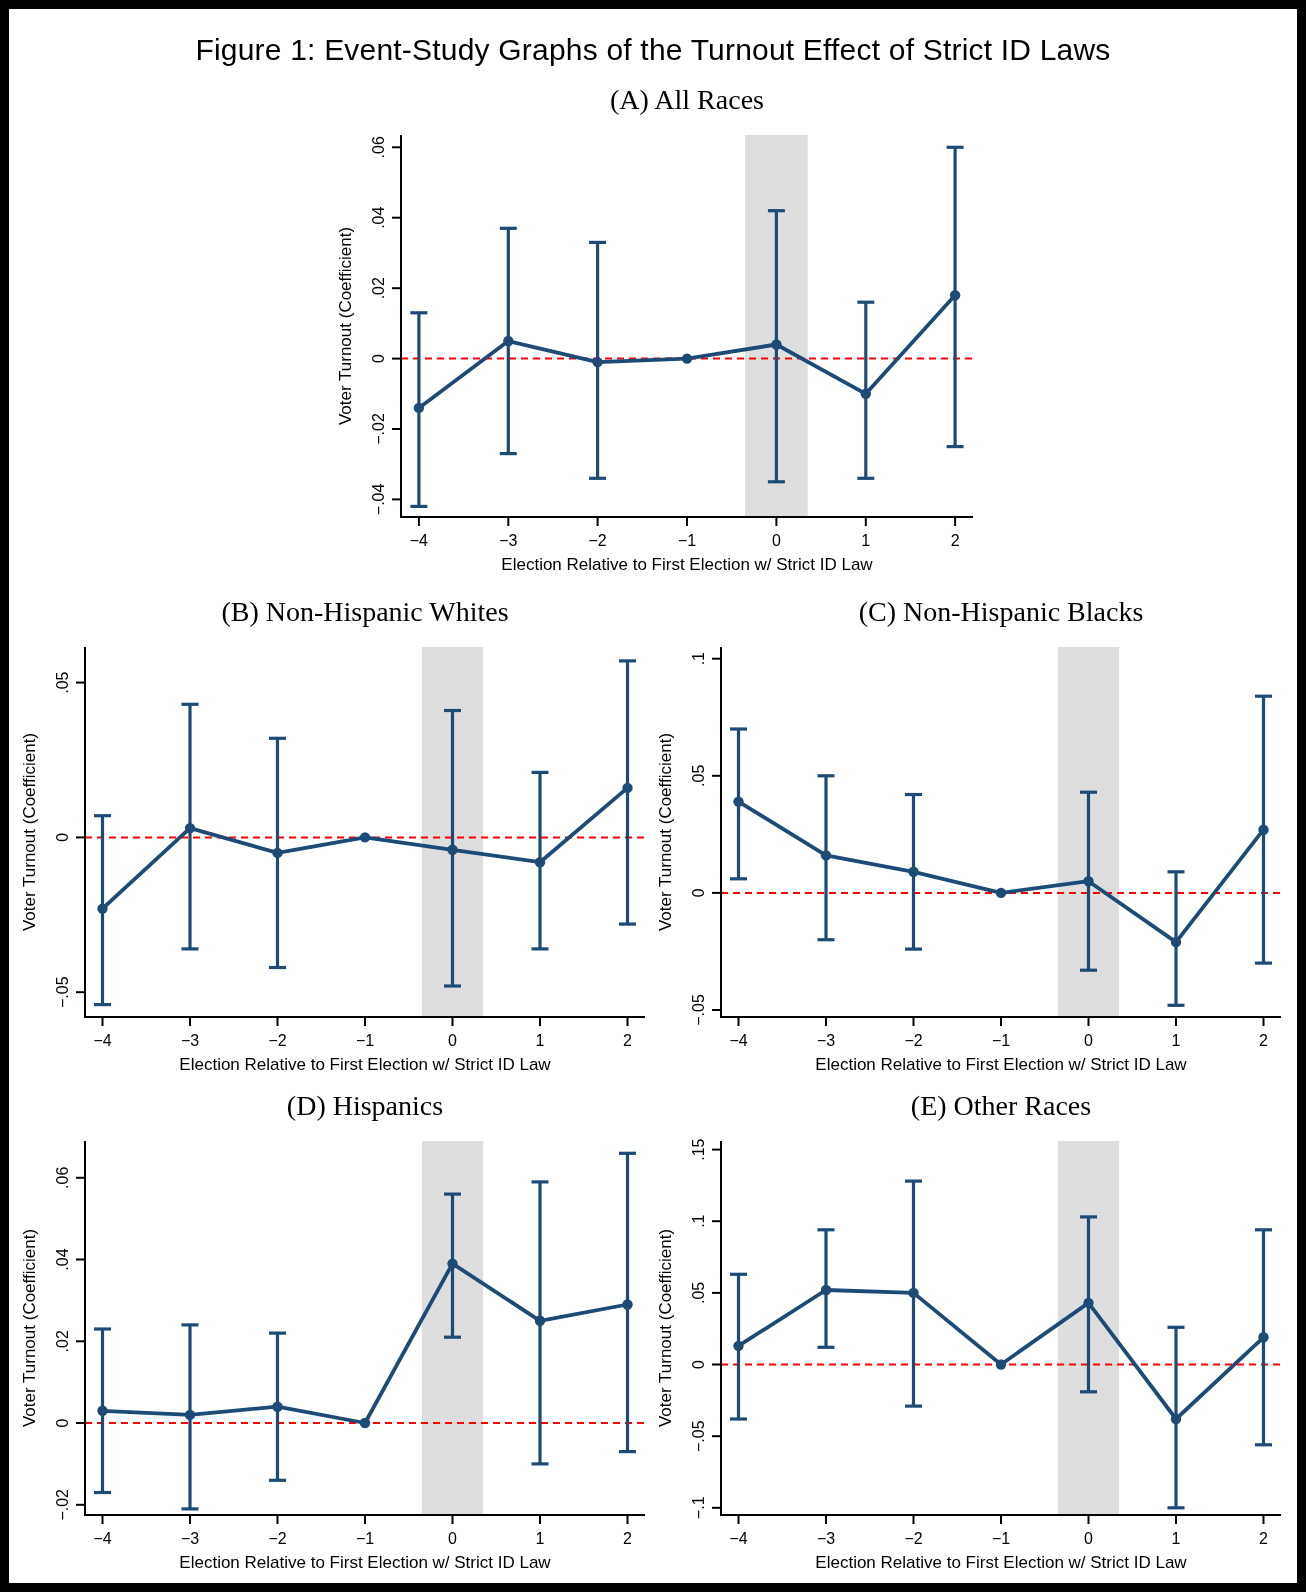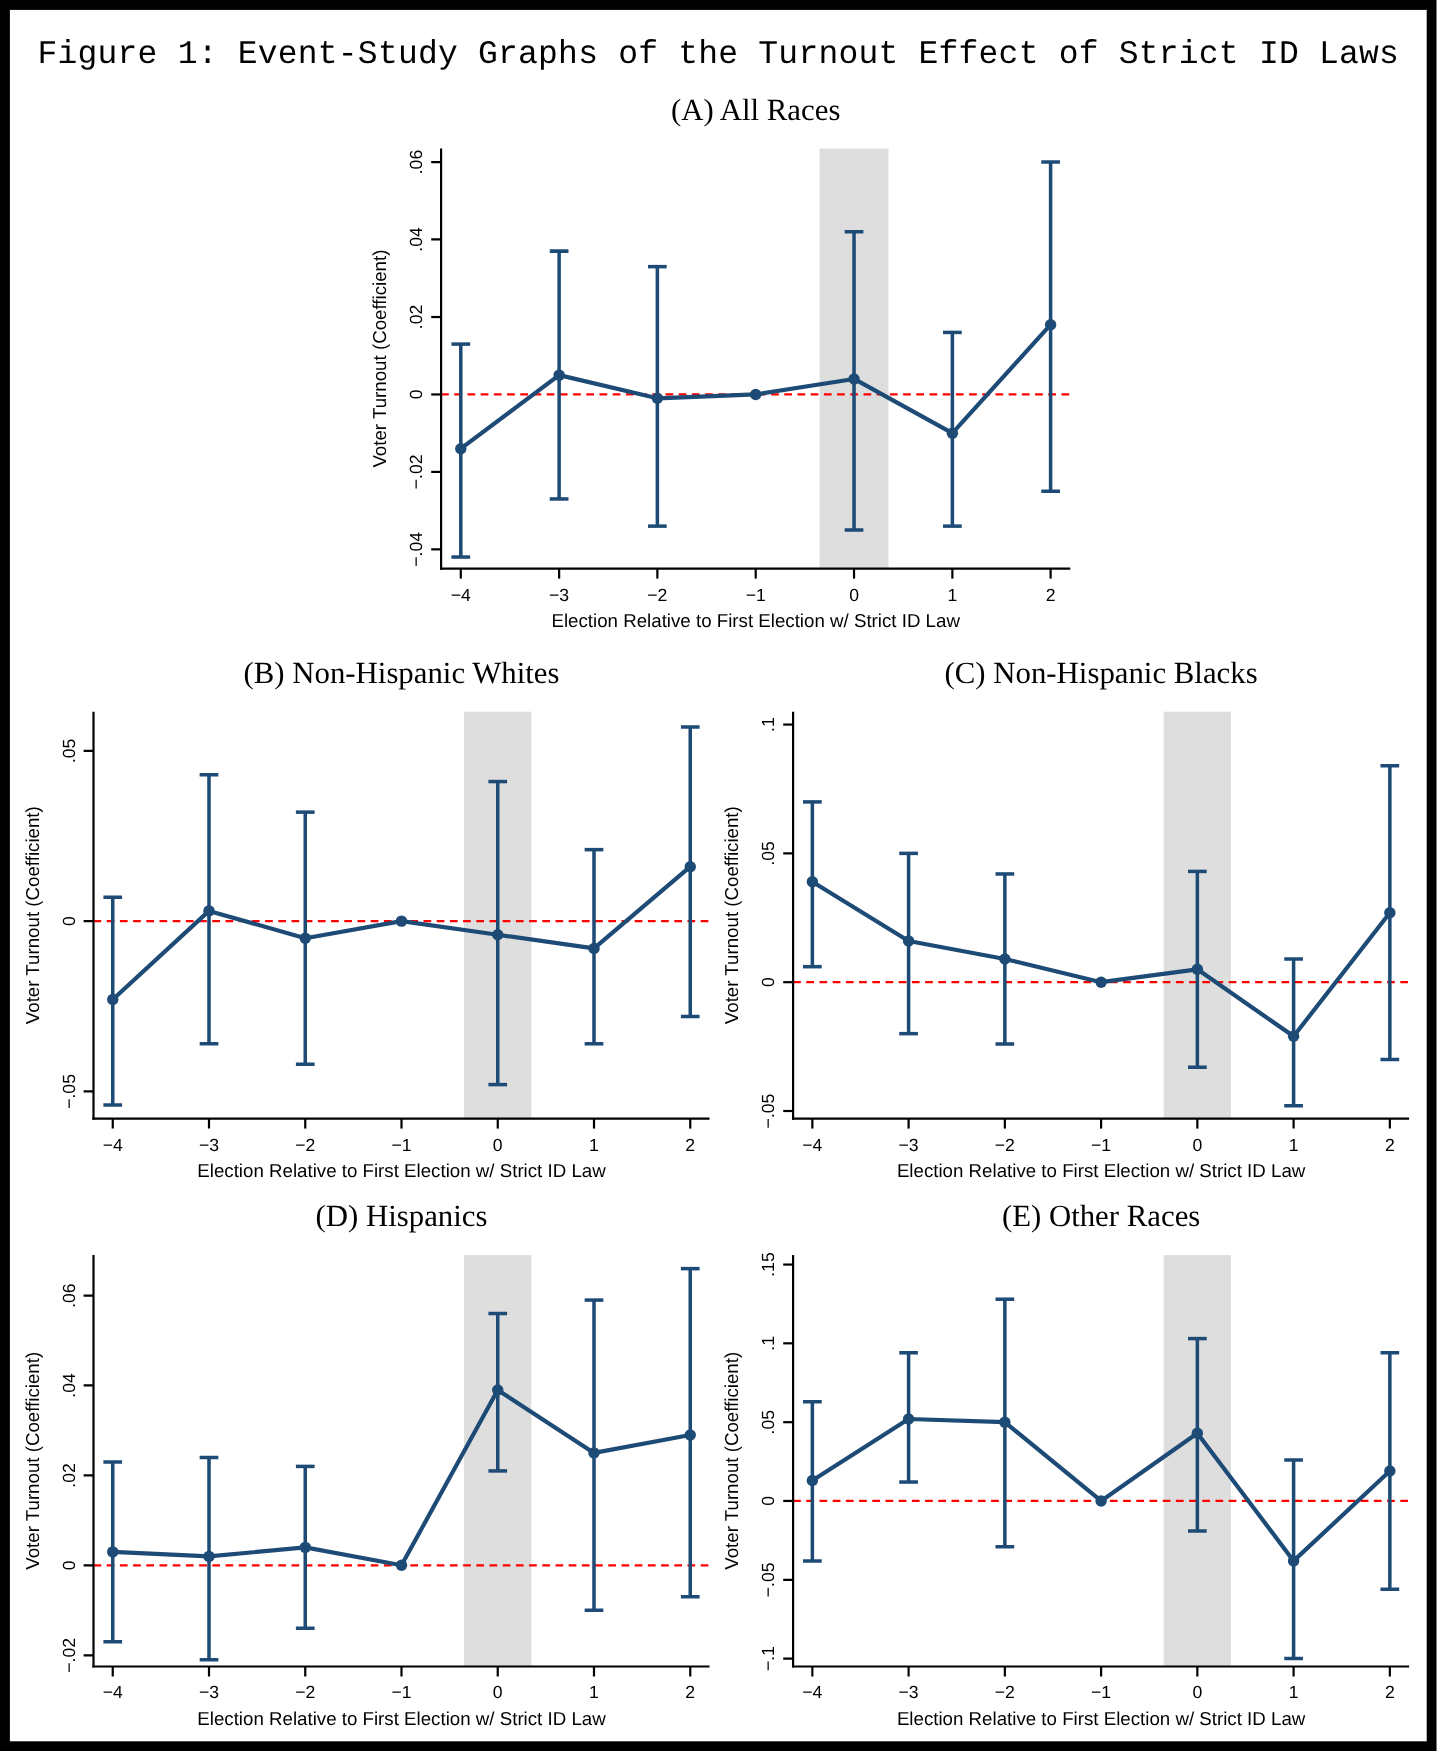--- a/index.html
+++ b/index.html
@@ -9,21 +9,21 @@
     background:#ffffff;
     border:9px solid #000000;
     box-sizing:border-box;
     overflow:hidden;
     font-family:"Liberation Sans", sans-serif;
   }
   .fig-title{
     position:absolute;
     top:24px;left:0;width:100%;
     text-align:center;
-    font-family:Liberation Mono, monospace;
+    font-family:Liberation Sans, sans-serif;
     font-size:30px;
     color:#000;
     letter-spacing:0.2px;
   }
   svg.panel{position:absolute;display:block;overflow:visible;}
   #panel-a{left:316px;top:66px;}
   #panel-b{left:14px;top:578px;}
   #panel-c{left:650px;top:578px;}
   #panel-d{left:14px;top:1072px;}
   #panel-e{left:650px;top:1072px;}

